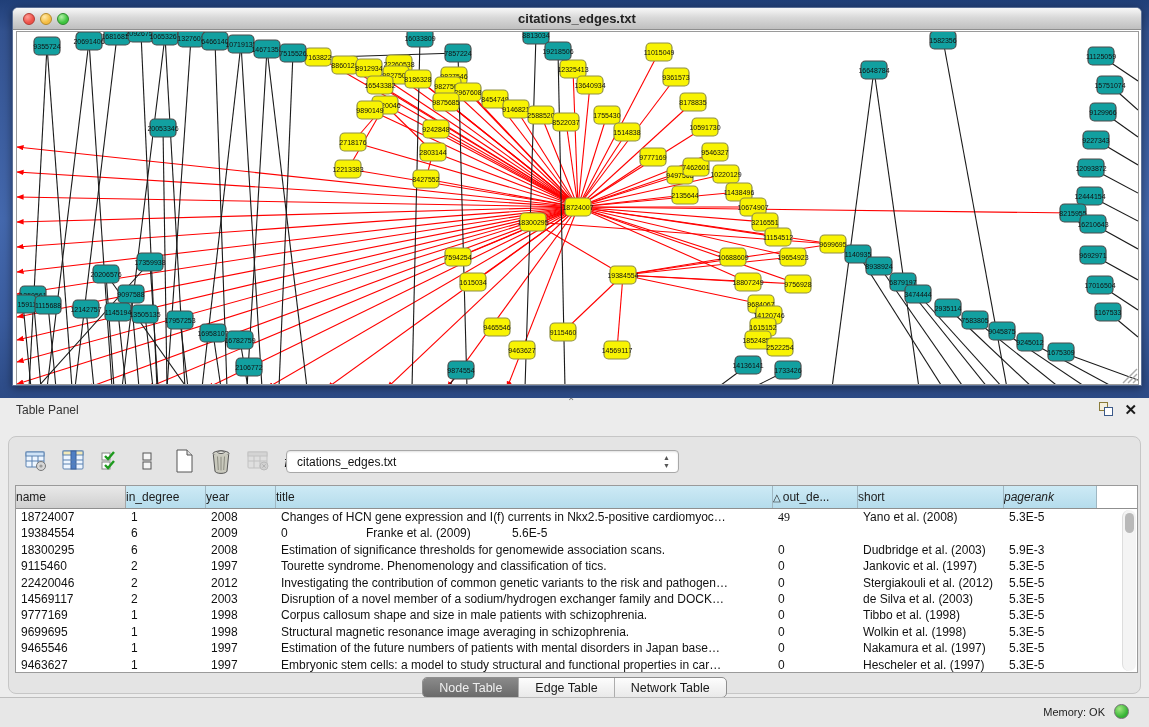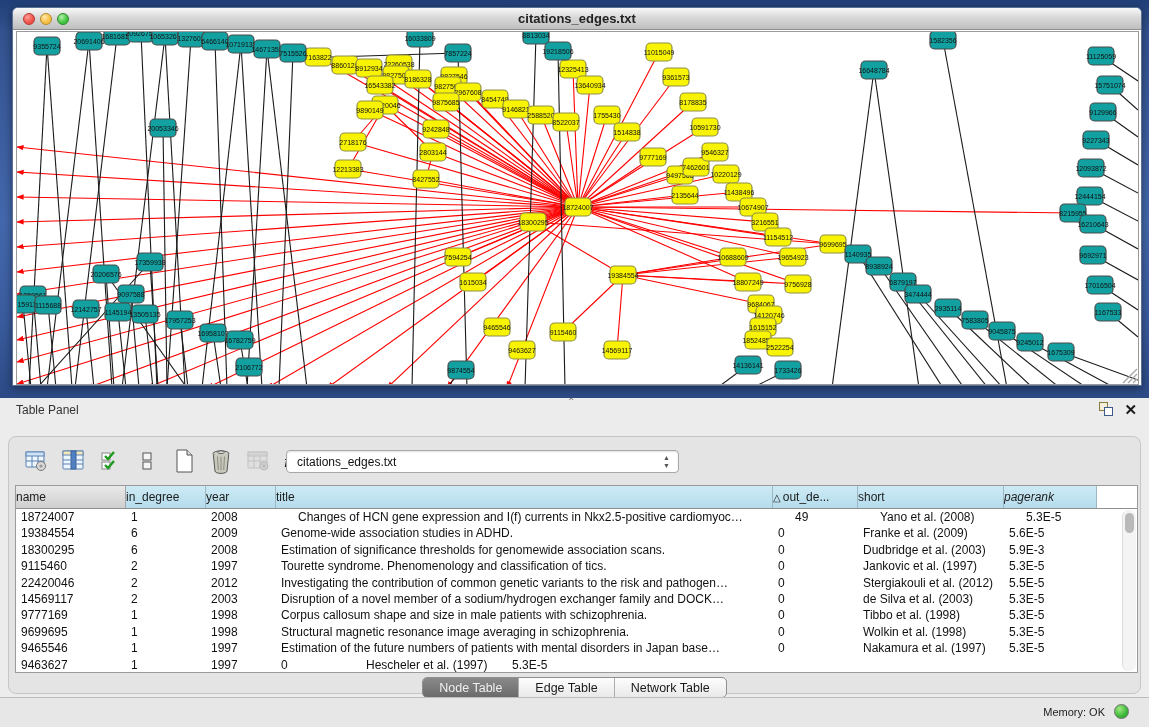--- a/index.html
+++ b/index.html
@@ -796,30 +796,29 @@
             <div class="th" style="width: 497px;">title</div>
             <div class="th" style="width: 85px;"><span class="sort">△</span>out_de...</div>
             <div class="th" style="width: 146px;">short</div>
             <div class="th" style="width: 93px; font-style: italic;">pagerank</div>
           </div>
         <div id="tbody">
             <div class="trow">
               <div class="td" style="width: 110px;">18724007</div>
               <div class="td" style="width: 80px;">1</div>
               <div class="td" style="width: 70px;">2008</div>
-              <div class="td" style="width: 497px; margin-left: 17px;">Changes of HCN gene expression and I(f) currents in Nkx2.5-positive cardiomyoc…</div>
-              <div class="td" style="width: 85px;">49</div>
+              <div class="td" style="width: 497px;">Changes of HCN gene expression and I(f) currents in Nkx2.5-positive cardiomyoc…</div>
+              <div class="td" style="width: 85px; font-family: Liberation Serif, serif;">49</div>
               <div class="td" style="width: 146px;">Yano et al. (2008)</div>
               <div class="td" style="width: 93px;">5.3E-5</div>
             </div>
             <div class="trow">
               <div class="td" style="width: 110px;">19384554</div>
               <div class="td" style="width: 80px;">6</div>
               <div class="td" style="width: 70px;">2009</div>
-              <div class="td" style="width: 497px;">Genome-wide association studies in ADHD.</div>
               <div class="td" style="width: 85px;">0</div>
               <div class="td" style="width: 146px;">Franke et al. (2009)</div>
               <div class="td" style="width: 93px;">5.6E-5</div>
             </div>
             <div class="trow">
               <div class="td" style="width: 110px;">18300295</div>
               <div class="td" style="width: 80px;">6</div>
               <div class="td" style="width: 70px;">2008</div>
               <div class="td" style="width: 497px;">Estimation of significance thresholds for genomewide association scans.</div>
               <div class="td" style="width: 85px;">0</div>
@@ -877,20 +876,21 @@
               <div class="td" style="width: 70px;">1997</div>
               <div class="td" style="width: 497px;">Estimation of the future numbers of patients with mental disorders in Japan base…</div>
               <div class="td" style="width: 85px;">0</div>
               <div class="td" style="width: 146px;">Nakamura et al. (1997)</div>
               <div class="td" style="width: 93px;">5.3E-5</div>
             </div>
             <div class="trow">
               <div class="td" style="width: 110px;">9463627</div>
               <div class="td" style="width: 80px;">1</div>
               <div class="td" style="width: 70px;">1997</div>
+              <div class="td" style="width: 497px;">Embryonic stem cells: a model to study structural and functional properties in car…</div>
               <div class="td" style="width: 85px;">0</div>
               <div class="td" style="width: 146px;">Hescheler et al. (1997)</div>
               <div class="td" style="width: 93px;">5.3E-5</div>
             </div>
           </div>
         <div class="vscroll">
           <div class="vthumb"></div>
         </div>
       </div>
 

